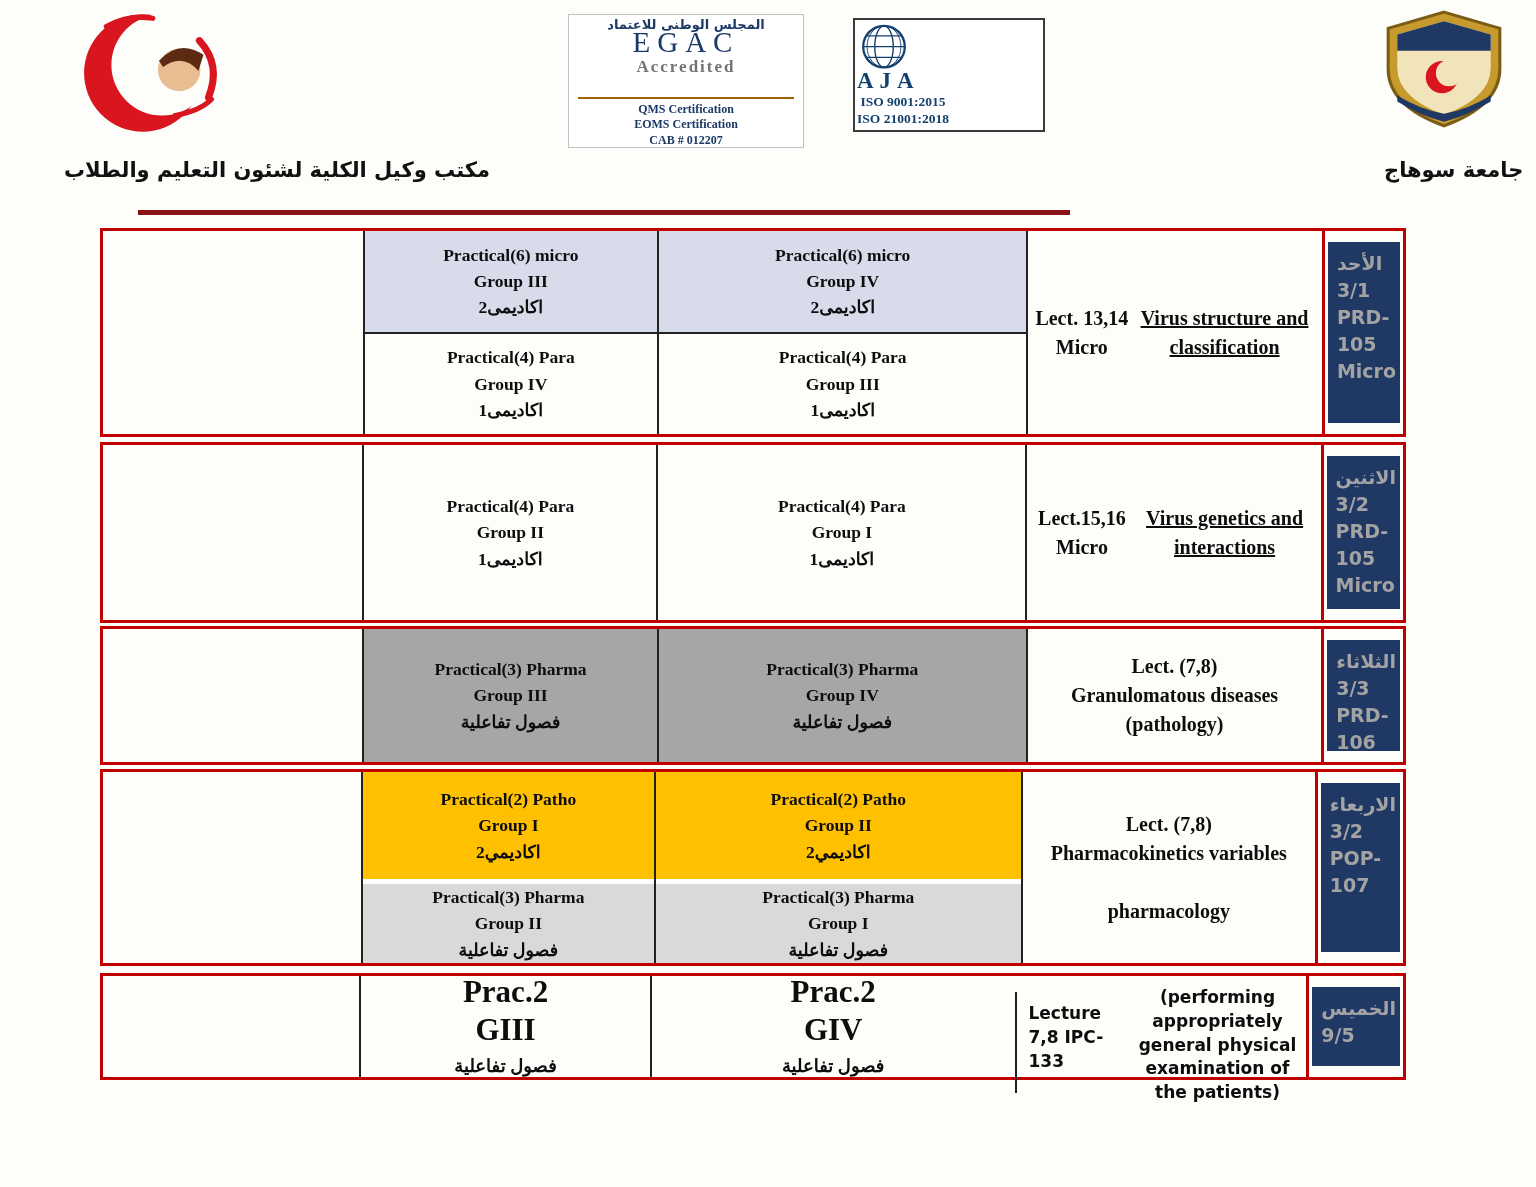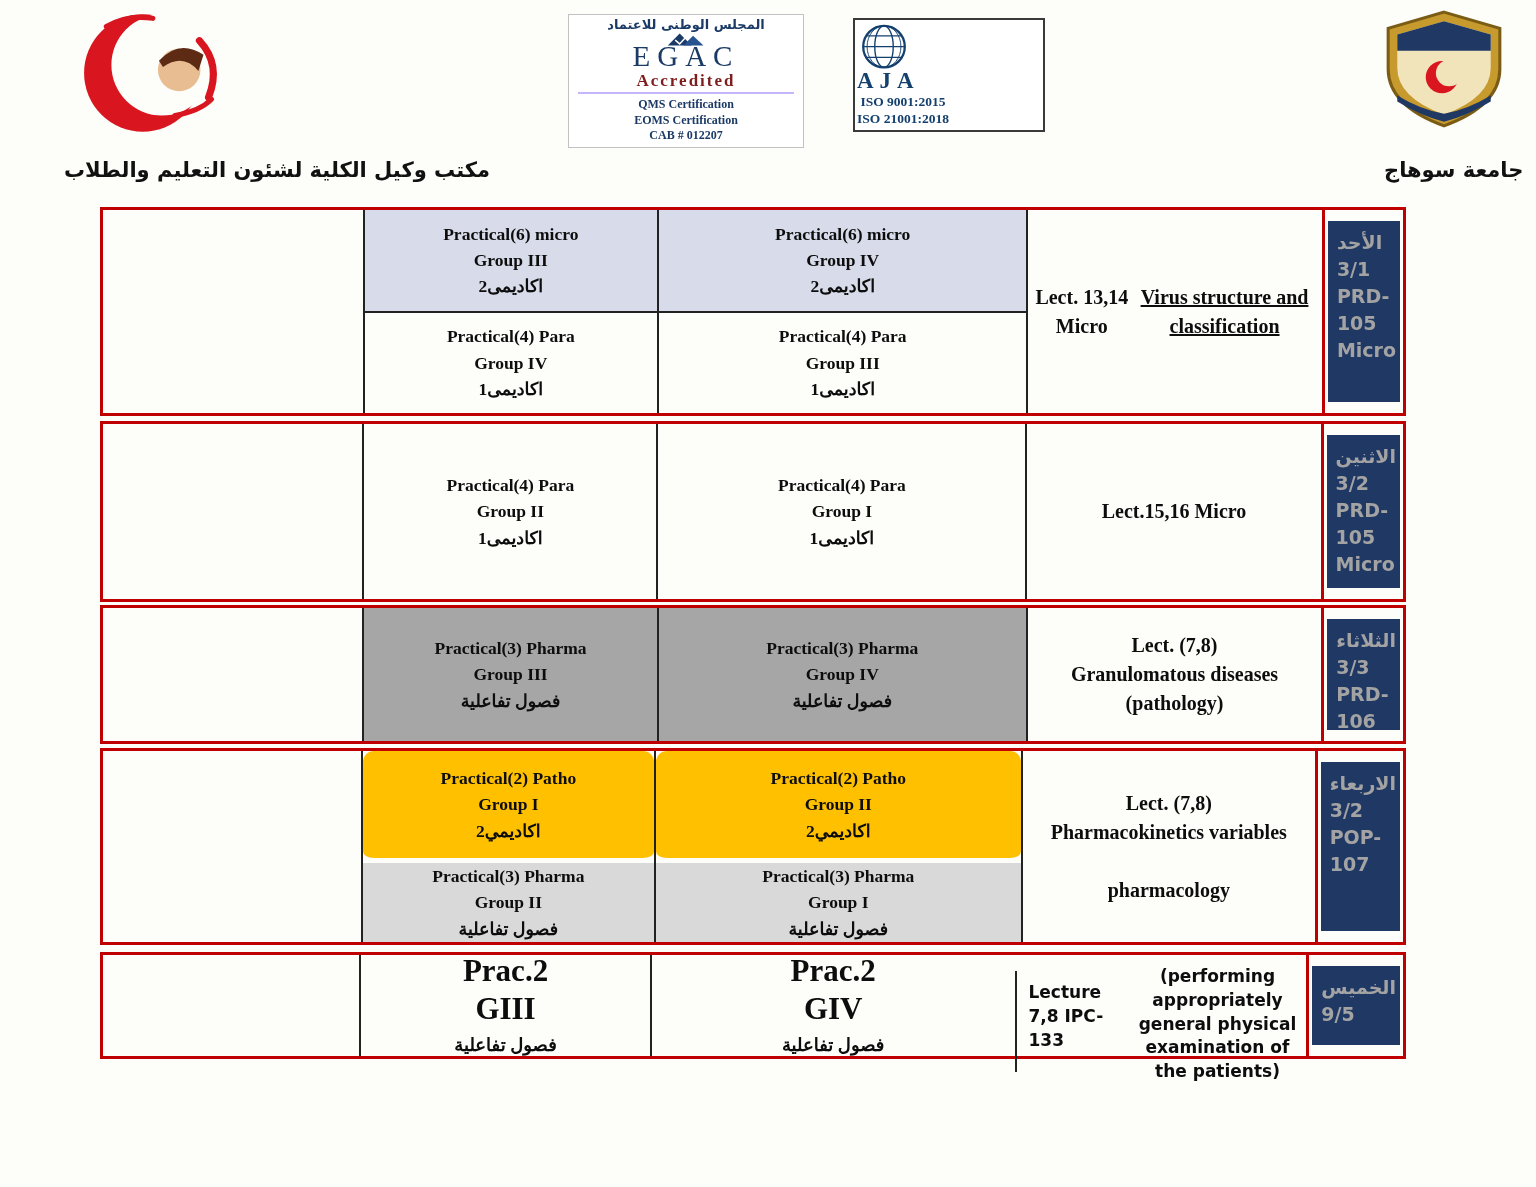--- a/index.html
+++ b/index.html
@@ -7,53 +7,53 @@
         font-family:"Liberation Serif","DejaVu Serif",serif;color:#0d0d0d;overflow:hidden;}
   .abs{position:absolute;}
   .ml{white-space:pre-line;}
 
   
   .logo-left{left:78px;top:6px;width:172px;height:132px;}
   .egac-box{left:568px;top:14px;width:236px;height:134px;border:1px solid #c2c2c2;background:#fff;
             display:flex;flex-direction:column;align-items:center;padding:3px 4px;box-sizing:border-box;}
   .egac-arabic{font-size:13px;font-weight:bold;color:#1b3a66;font-family:"DejaVu Sans","Liberation Sans",sans-serif;line-height:1.1;}
   .egac-name{font-size:29px;font-weight:normal;letter-spacing:7px;color:#1b3a66;line-height:1;margin-top:-4px;}
-  .egac-accredited{font-size:17px;font-weight:bold;color:#7f1d1d;letter-spacing:2px;line-height:1.15;
-                   border-bottom:2px solid #c4b5fd;padding-bottom:2px;margin-bottom:3px;width:96%;text-align:center;}
+  .egac-accredited{font-size:17px;font-weight:bold;color:#737373;letter-spacing:2px;line-height:1.15;
+                   border-bottom:2px solid #a16207;padding-bottom:20px;margin-bottom:3px;width:96%;text-align:center;}
   .egac-certs{font-size:12px;font-weight:bold;color:#1b3a66;text-align:center;line-height:1.3;}
   .aja-box{left:853px;top:18px;width:192px;height:114px;border:2px solid #3a3a3a;background:#fff;
            display:flex;flex-direction:column;align-items:flex-start;padding:2px;box-sizing:border-box;}
   .aja-name{font-size:23px;font-weight:bold;letter-spacing:6px;color:#14406e;line-height:1;margin-top:-2px;}
   .aja-iso{font-size:13.5px;font-weight:bold;color:#14406e;text-align:center;line-height:1.25;margin-top:2px;}
   .emblem{left:1378px;top:8px;width:132px;height:122px;}
   .hdr-title{font-weight:bold;font-size:21px;font-family:"DejaVu Sans","Liberation Sans",sans-serif;color:#111;}
   .hdr-left{left:64px;top:158px;}
   .hdr-right{left:1384px;top:158px;}
   .maroon-bar{left:138px;top:210px;width:932px;height:5px;background:#8a1317;}
 
   
-  .schedule{left:100px;top:207px;width:1306px;}
+  .schedule{left:100px;top:228px;width:1306px;}
   .row{display:flex;border:3px solid #c00000;background:#fdfdfa;box-sizing:border-box;}
   .r1{height:209px;margin-bottom:5px;}
   .r2{height:181px;margin-bottom:3px;}
   .r3{height:139px;margin-bottom:4px;}
   .r4{height:197px;margin-bottom:7px;}
   .r5{height:107px;align-items:center;}
   .c{height:100%;box-sizing:border-box;}
   .c1{width:260px;}
   .c2{width:295px;border-left:2px solid #222;}
   .c3{width:370px;border-left:2px solid #222;}
   .c4{width:296px;border-left:2px solid #222;}
   .c5{flex:1;border-left:3px solid #c00000;display:flex;}
   .cellTxt{display:flex;flex-direction:column;justify-content:center;align-items:center;
            text-align:center;font-weight:bold;font-size:17.5px;line-height:1.5;}
   .split{display:flex;flex-direction:column;}
   .sub{flex:1;box-sizing:border-box;}
   .sub-top{border-bottom:2px solid #222;}
-  .sub-top4{flex:none;height:112px;border-bottom:5px solid #fdfdfa;border-radius:11px;}
+  .sub-top4{flex:none;height:112px;border-bottom:5px solid #fdfdfa;}
   .blue{background:#d8dcea;}
   .yellow{background:#ffc000;}
   .grayDark{background:#a6a6a6;}
   .grayLight{background:#d9d9d9;}
   .lect{display:flex;flex-direction:row;justify-content:center;align-items:center;
         text-align:center;font-weight:bold;font-size:20px;line-height:1.45;padding:4px;}
   .und{text-decoration:underline;}
   .day{flex:1;margin:11px 3px;background:#1f3864;color:#a3a3a3;
        font-family:"DejaVu Sans","Liberation Sans",sans-serif;font-weight:bold;
        font-size:19px;line-height:1.42;padding:8px 4px 21px 9px;}
@@ -159,20 +159,21 @@
     <div class="row r2">
       <div class="c c1"></div>
       <div class="c c2 cellTxt ml">Practical(4) Para
 Group II
 اكاديمى1</div>
       <div class="c c3 cellTxt ml">Practical(4) Para
 Group I
 اكاديمى1</div>
       <div class="c c4 lect">
         <span class="ml">Lect.15,16 Micro</span>
+        <span class="ml und">Virus genetics and interactions</span>
       </div>
       <div class="c c5">
         <div class="day ml">الاثنين
 3/2
 PRD-
 105
 Micro</div>
       </div>
     </div>
 

